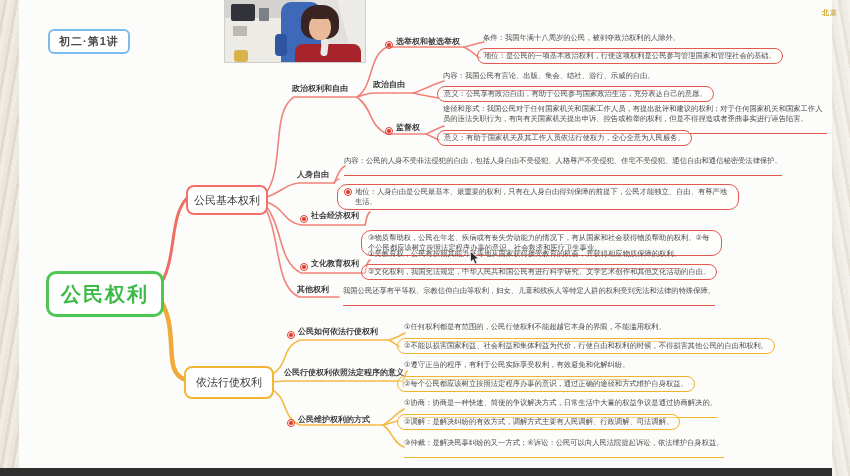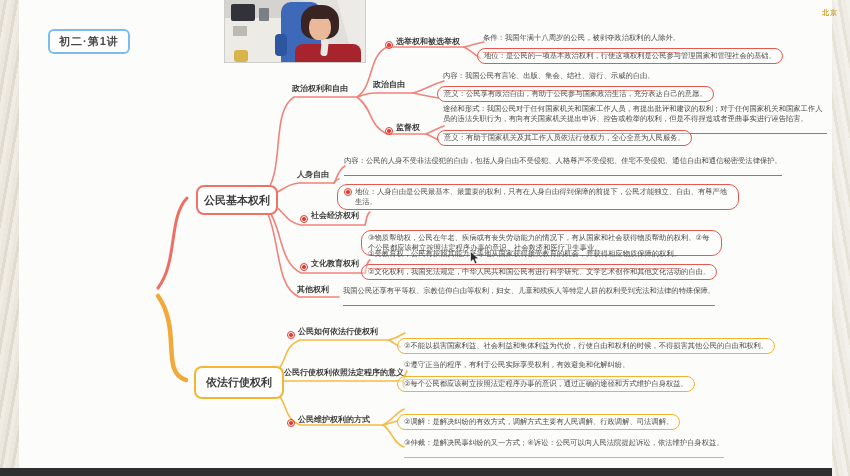--- a/index.html
+++ b/index.html
@@ -13,21 +13,21 @@
     background:repeating-linear-gradient(80deg,#f3f1ec 0 4px,#e6e2d8 4px 7px,#efece5 7px 12px);}
   .bottom-bar{position:absolute;left:0;top:468px;width:832px;height:8px;background:#2f2f30;}
 
   svg.links{position:absolute;left:0;top:0;z-index:1;}
 
   
   .rootbox{position:absolute;left:46px;top:271px;width:112px;height:40px;z-index:2;
     background:#fff;border:3px solid #4ec653;border-radius:10px;display:flex;align-items:center;justify-content:center;
     font-size:20px;font-weight:800;color:#3bbb45;letter-spacing:2px;}
   .branchbox{position:absolute;z-index:2;background:#fff;border-radius:8px;display:flex;align-items:center;justify-content:center;
-    font-size:11px;font-weight:700;color:#3c3c3c;margin-left:10px;}
+    font-size:11px;font-weight:400;color:#3c3c3c;}
   .box-basic{left:186px;top:185px;width:78px;height:26px;border:2px solid #ef7168;}
   .box-exercise{left:184px;top:366px;width:86px;height:29px;border:2px solid #f2b637;}
 
   
   .nlabel{position:absolute;z-index:2;font-size:8px;line-height:10px;font-weight:600;color:#3d3d3d;white-space:nowrap;}
   .dot{width:6px;height:6px;border:1.5px solid #e23b30;border-radius:50%;display:inline-block;position:absolute;z-index:2;}
   .dot::after{content:"";position:absolute;inset:1.3px;background:#e23b30;border-radius:50%;}
 
   
   .leaf{position:absolute;z-index:2;font-size:7.3px;line-height:9.8px;color:#4b4b4b;}
@@ -108,20 +108,21 @@
         <path d="M389,340 C394,343 396,345 400,347"></path>
         <path d="M403,381 C405,377 405,374 407,371"></path>
         <path d="M403,381 C403,384 403,386 404,387"></path>
         <path d="M383,425 C392,420 395,414 404,409"></path>
         <path d="M383,425 C389,424 392,422 398,421"></path>
         <path d="M383,425 C393,432 392,442 404,447"></path>
       </g>
     </g>
   </svg>
 
+  <div class="rootbox">公民权利</div>
   <div class="branchbox box-basic">公民基本权利</div>
   <div class="branchbox box-exercise">依法行使权利</div>
 
   <div class="nlabel" style="left:292px;top:84px">政治权利和自由</div>
   <span class="dot" style="left:385px;top:41px"></span>
   <div class="nlabel" style="left:396px;top:37px">选举权和被选举权</div>
   <div class="nlabel" style="left:373px;top:80px">政治自由</div>
   <span class="dot" style="left:385px;top:127px"></span>
   <div class="nlabel" style="left:396px;top:123px">监督权</div>
   <div class="nlabel" style="left:297px;top:170px">人身自由</div>
@@ -145,23 +146,25 @@
   <div class="leaf red u" style="left:344px;top:156px">内容：公民的人身不受非法侵犯的自由，包括人身自由不受侵犯、人格尊严不受侵犯、住宅不受侵犯、通信自由和通信秘密受法律保护。</div>
   <div class="leaf red bubble wrap dotrow" style="left:337px;top:172px;width:388px">
     <span class="dot"></span>
     <span>地位：人身自由是公民最基本、最重要的权利，只有在人身自由得到保障的前提下，公民才能独立、自由、有尊严地生活。</span>
   </div>
   <div class="leaf red bubble wrap" style="left:361px;top:218px;width:347px">③物质帮助权，公民在年老、疾病或有丧失劳动能力的情况下，有从国家和社会获得物质帮助的权利。②每个公民都应该树立按照法定程序办事的意识、社会救济和医疗卫生事业。</div>
   <div class="leaf red u" style="left:368px;top:249px">①受教育权，公民有按照其能力平等地从国家获得接受教育的机会，并获得相应物质保障的权利。</div>
   <div class="leaf red bubble" style="left:361px;top:264px">②文化权利，我国宪法规定，中华人民共和国公民有进行科学研究、文学艺术创作和其他文化活动的自由。</div>
   <div class="leaf red u" style="left:343px;top:286px">我国公民还享有平等权、宗教信仰自由等权利，妇女、儿童和残疾人等特定人群的权利受到宪法和法律的特殊保障。</div>
 
+  <div class="leaf yellow u" style="left:404px;top:322px">①任何权利都是有范围的，公民行使权利不能超越它本身的界限，不能滥用权利。</div>
   <div class="leaf yellow bubble" style="left:397px;top:338px">②不能以损害国家利益、社会利益和集体利益为代价，行使自由和权利的时候，不得损害其他公民的自由和权利。</div>
   <div class="leaf yellow u" style="left:404px;top:360px">①遵守正当的程序，有利于公民实际享受权利，有效避免和化解纠纷。</div>
   <div class="leaf yellow bubble" style="left:397px;top:376px">②每个公民都应该树立按照法定程序办事的意识，通过正确的途径和方式维护自身权益。</div>
+  <div class="leaf yellow u" style="left:404px;top:398px">①协商：协商是一种快速、简便的争议解决方式，日常生活中大量的权益争议是通过协商解决的。</div>
   <div class="leaf yellow bubble" style="left:397px;top:414px">②调解：是解决纠纷的有效方式，调解方式主要有人民调解、行政调解、司法调解。</div>
   <div class="leaf yellow u" style="left:404px;top:438px">③仲裁：是解决民事纠纷的又一方式；④诉讼：公民可以向人民法院提起诉讼，依法维护自身权益。</div>
 
   <div class="badge">初二·第1讲</div>
   <div class="watermark">北京</div>
 
   <div class="cam">
     <div class="corner"></div>
     <div class="shelf"></div>
     <div class="monitor"></div>

